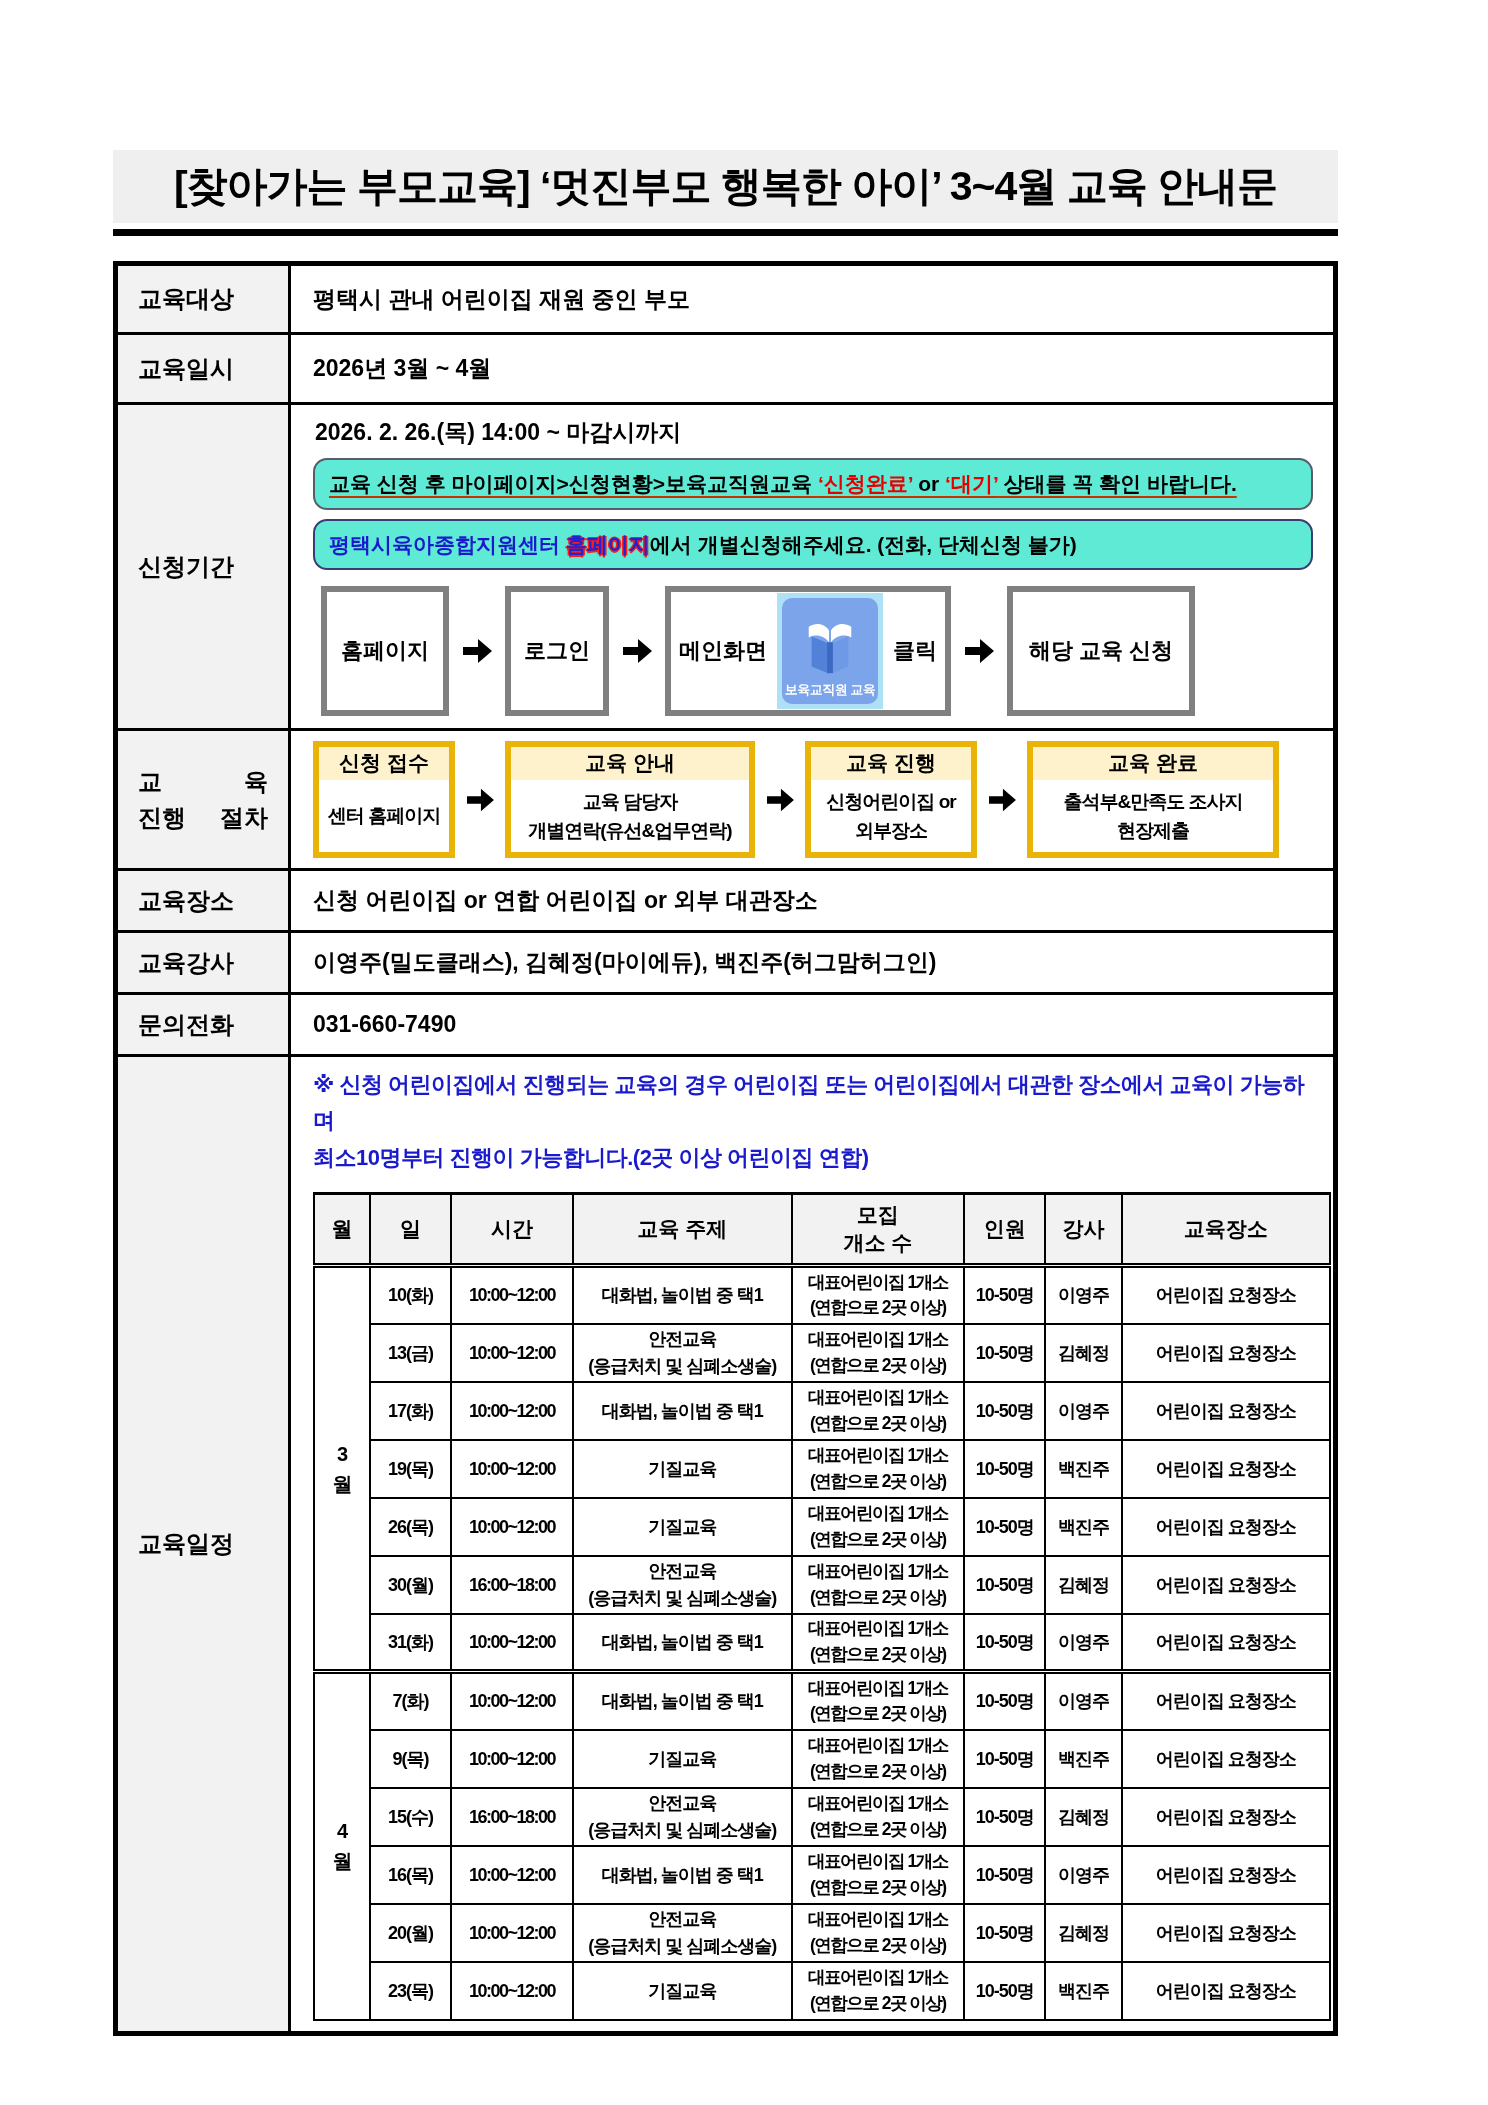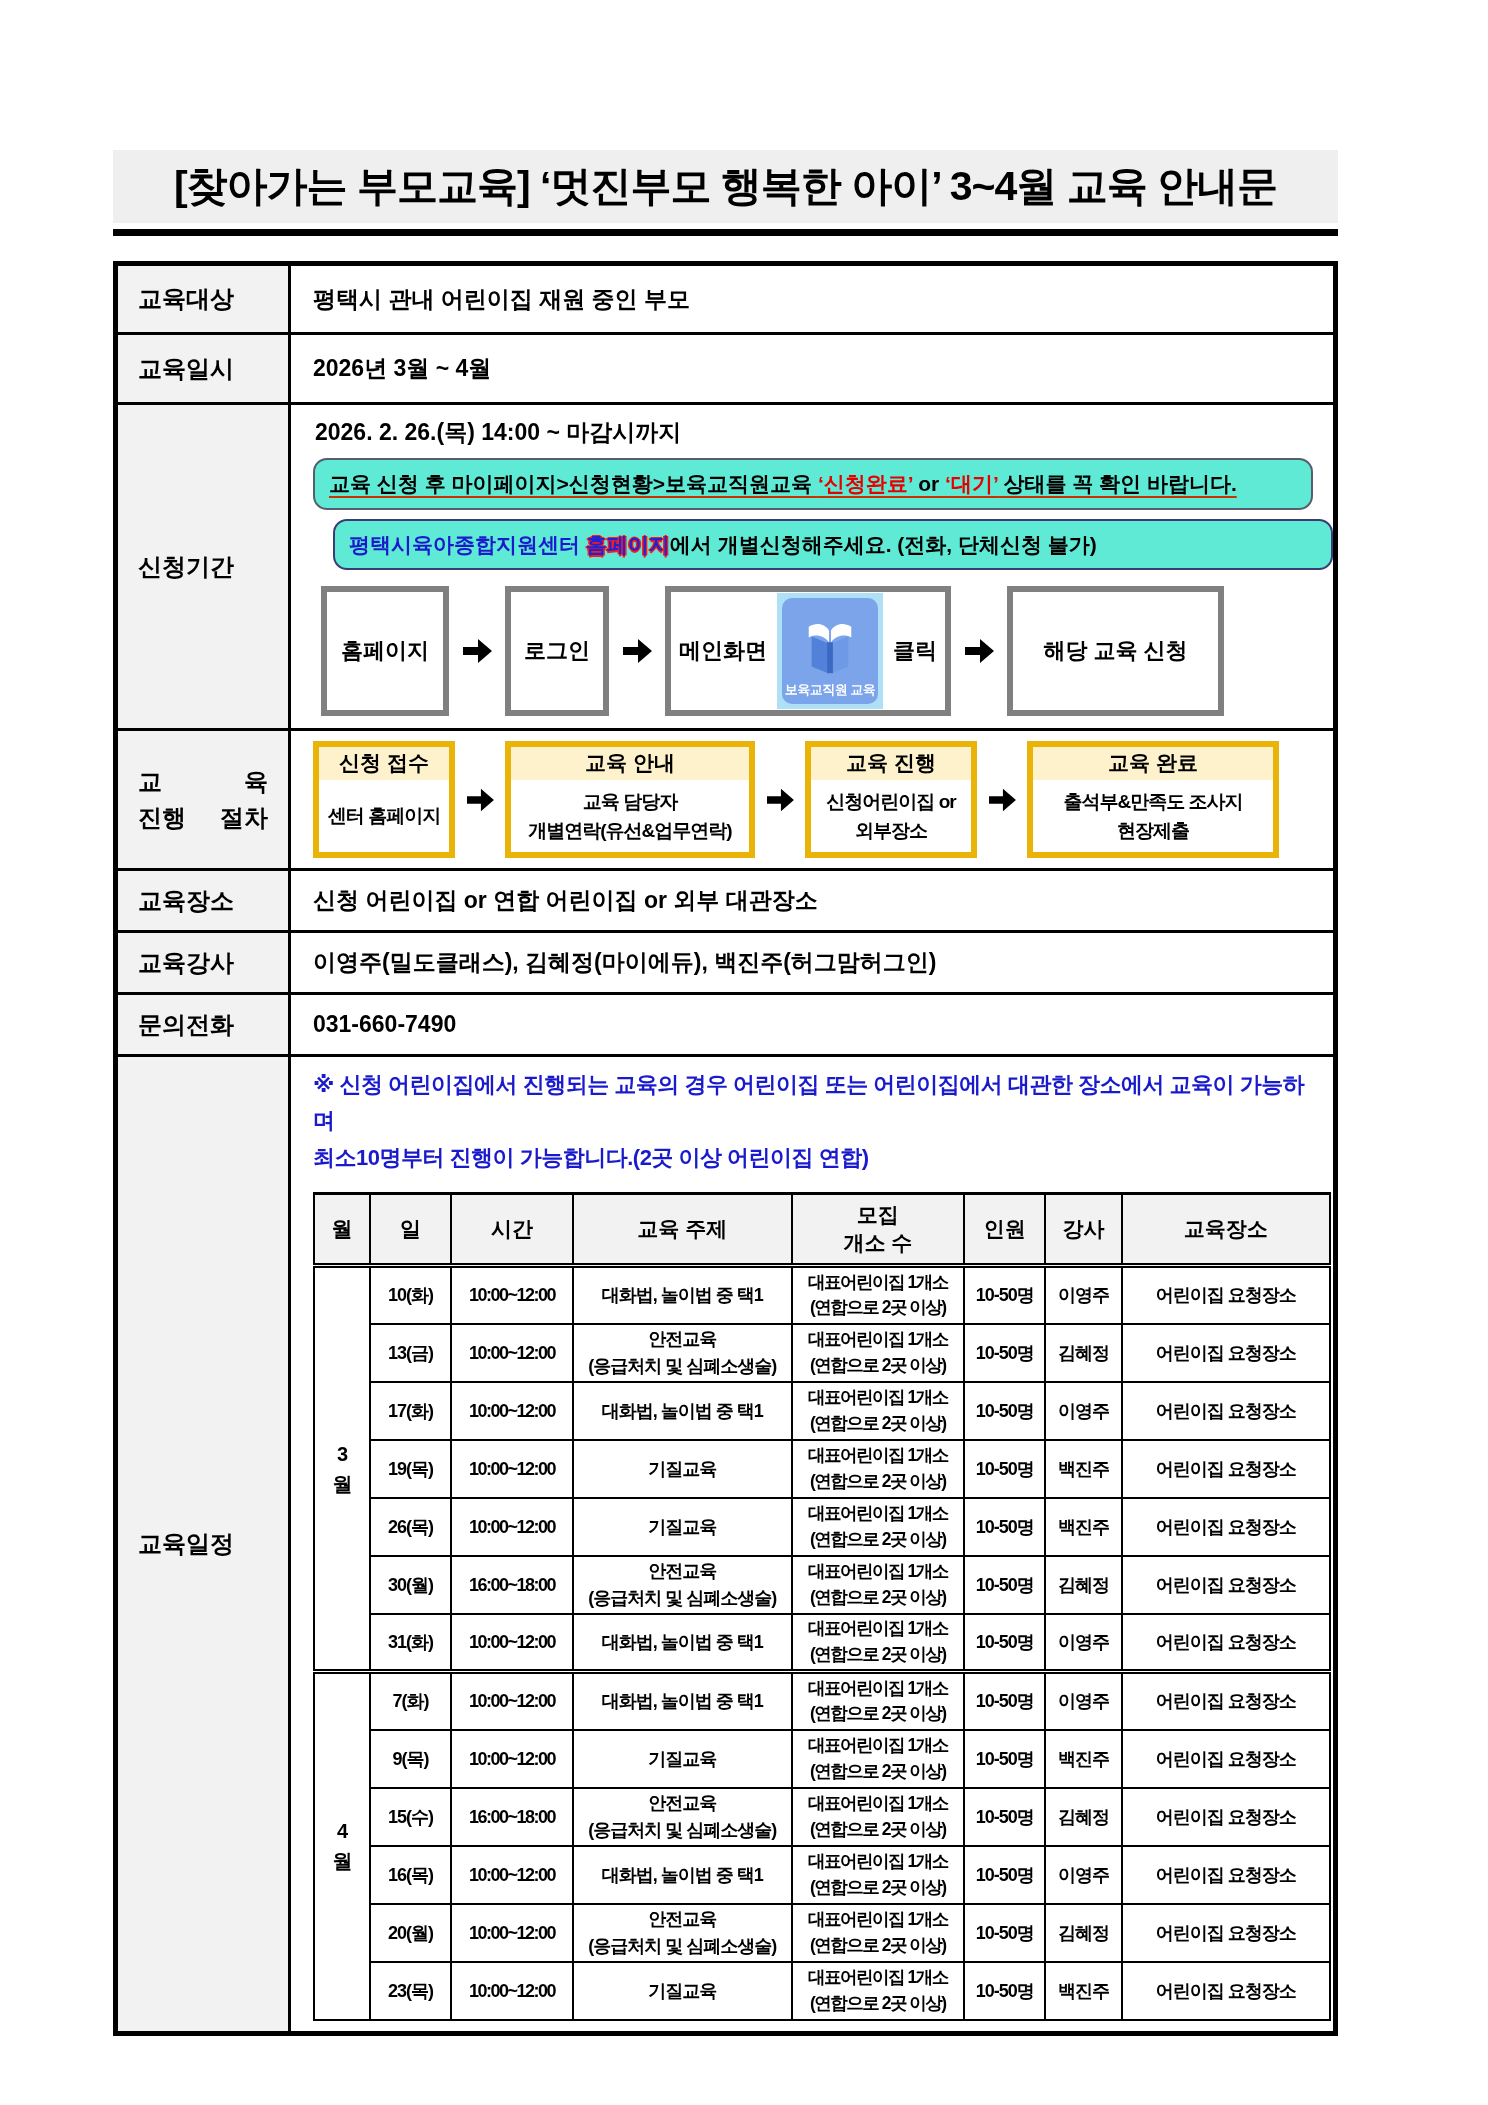--- a/index.html
+++ b/index.html
@@ -44,30 +44,30 @@
     padding:7px 14px; font-size:21px; line-height:1.6; width:1000px;
   }
   .notice + .notice { margin-top:9px; }
   .u-red { text-decoration:underline; text-decoration-color:#c83200; text-decoration-thickness:2px; text-underline-offset:5px; }
   .red { color:#e80000; }
   .blue { color:#1a1acd; }
   .homepage-word {
     color:#2222d0;
     text-shadow:1.5px 0 0 #ff1a1a, -1.5px 0 0 #ff1a1a, 0 1.5px 0 #ff1a1a, 0 -1.5px 0 #ff1a1a;
   }
-  .notice2-border { border-color:#3c3c74;margin-left:20px; }
+  .notice2-border { border-color:#3c3c74; }
 
   
   .flow { display:flex; align-items:center; margin:16px 0 2px 8px; }
   .flow-box {
     border:6px solid #808080; background:#fff; height:130px;
     display:flex; align-items:center; justify-content:center;
     font-size:22px; white-space:nowrap; padding:0 14px;
   }
-  .fb1 { width:128px; } .fb2 { width:104px; } .fb4 { width:217px;text-align:center; }
+  .fb1 { width:128px; } .fb2 { width:104px; } .fb4 { width:188px;text-align:center; }
   .fb3 { width:286px; gap:10px; padding:0 8px; }
   .arrow { margin:0 12px; flex:none; display:flex; align-items:center; }
   .icon-outer {
     background:#aee1f6; padding:5px; height:116px; width:106px; flex:none;
     display:flex;
   }
   .icon-inner {
     background:#7ba4ea; border-radius:10px; flex:1;
     display:flex; flex-direction:column; align-items:center; justify-content:flex-end;
     padding-bottom:5px;

